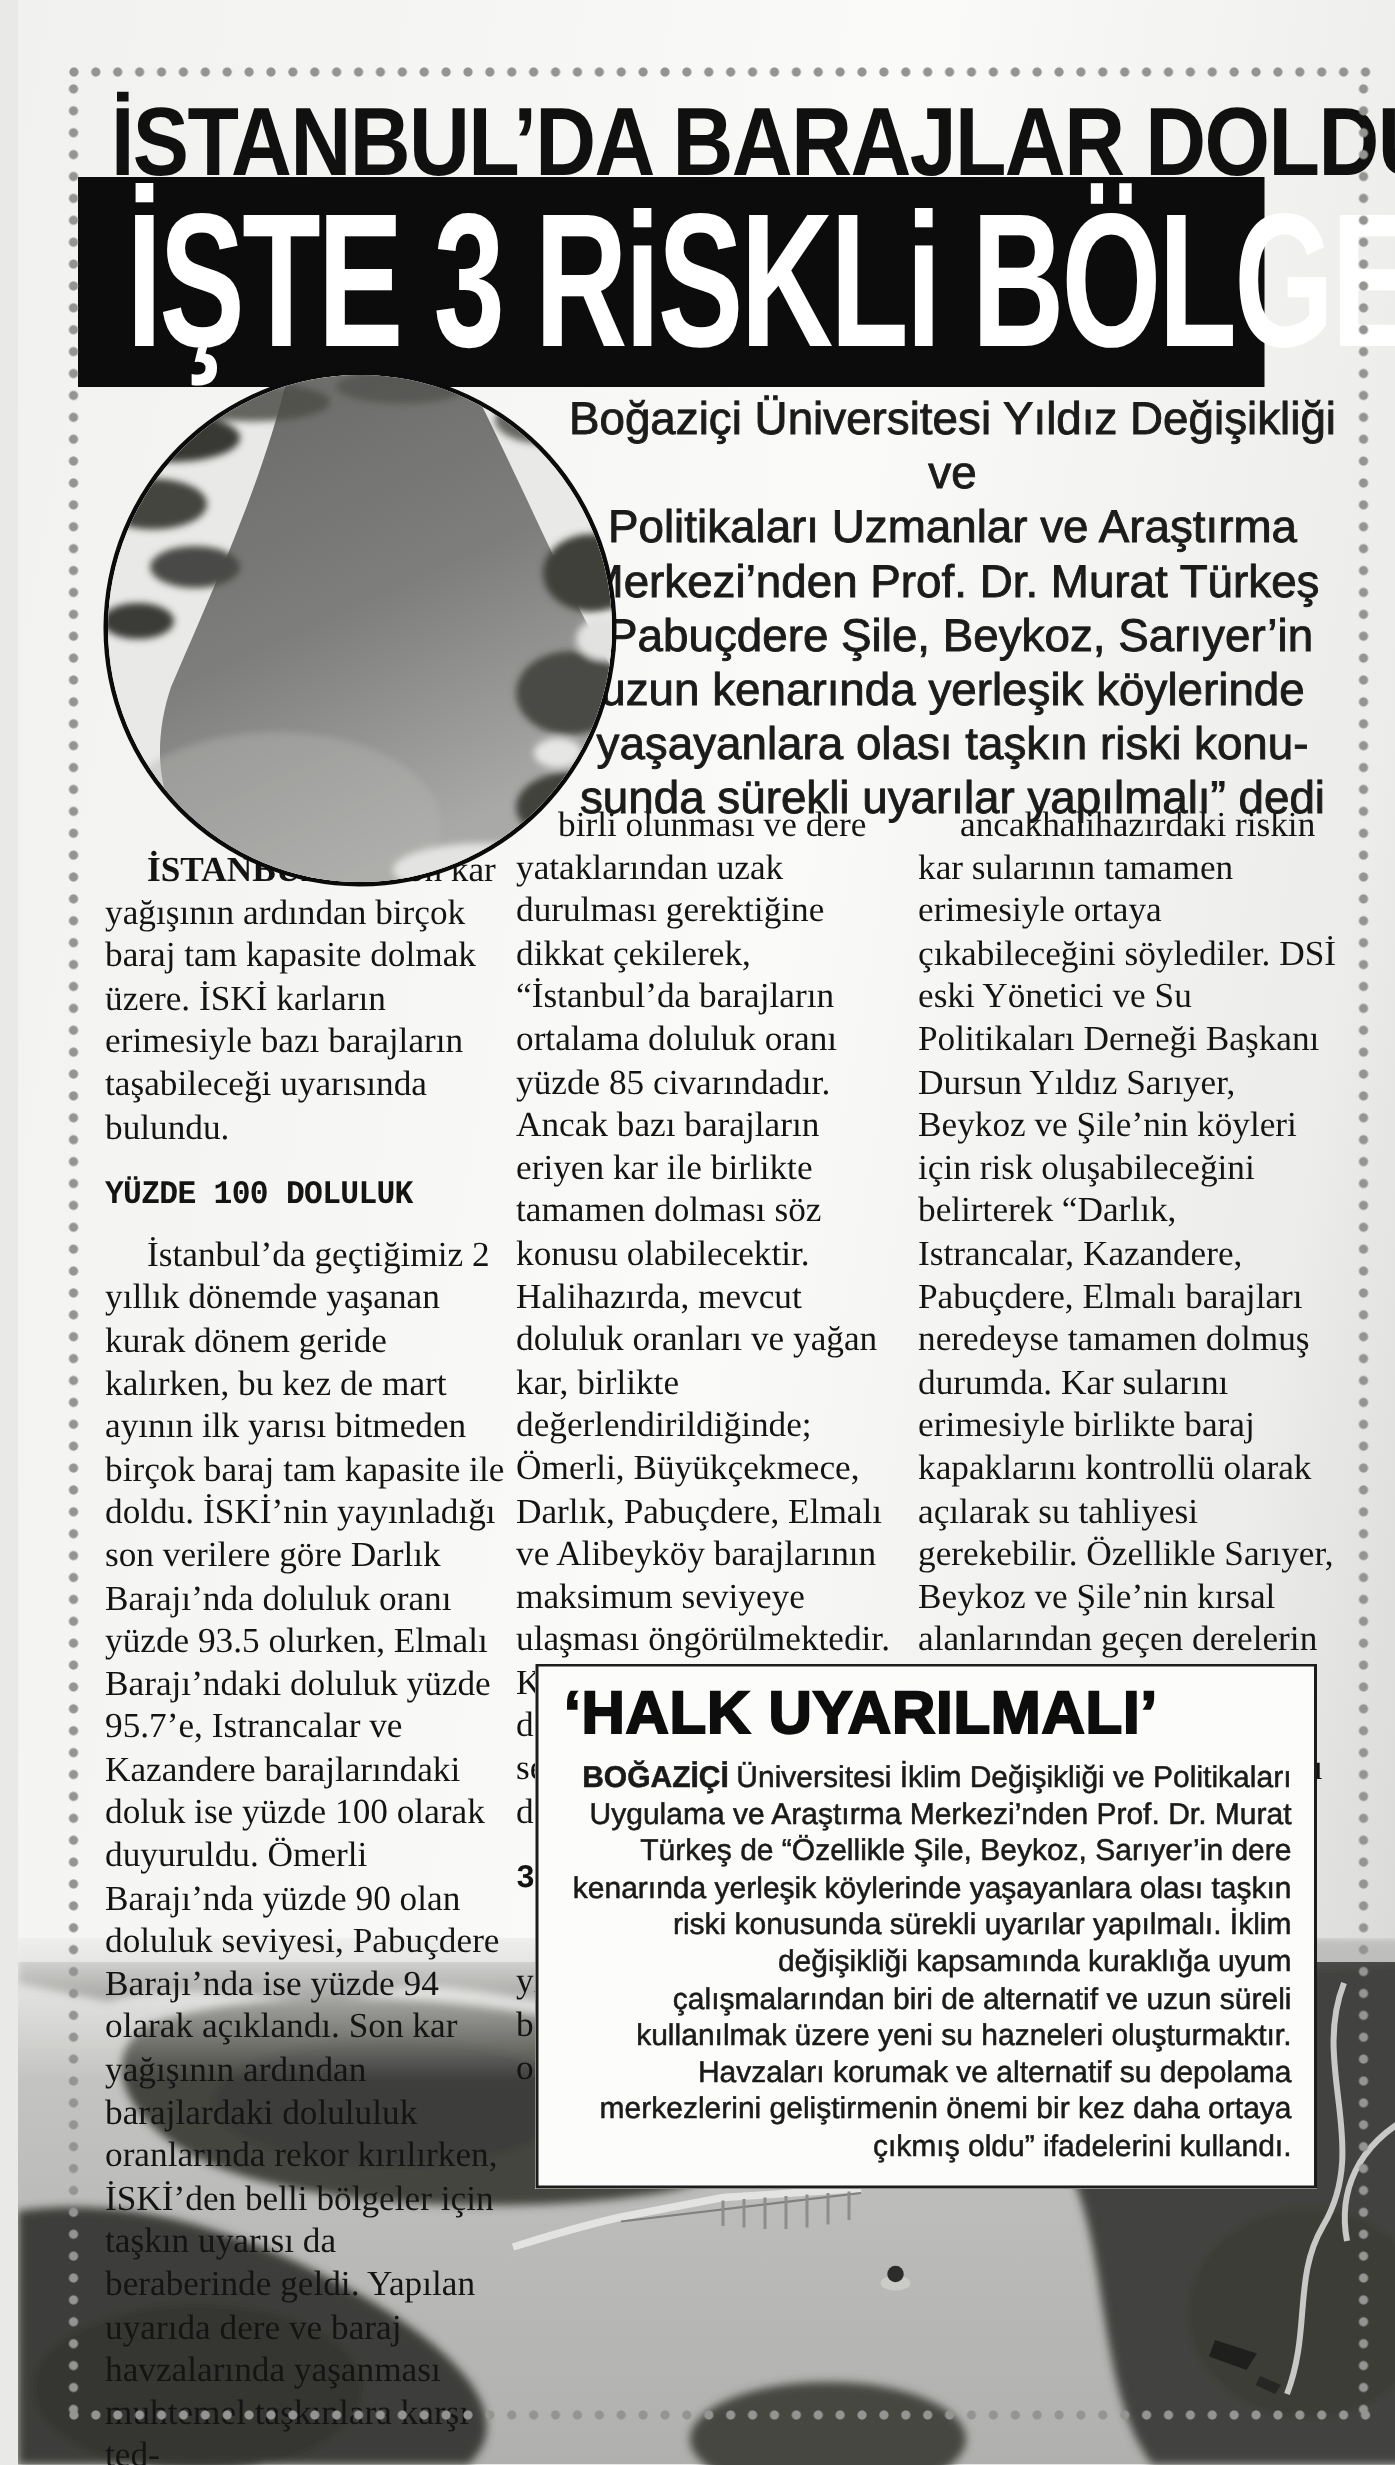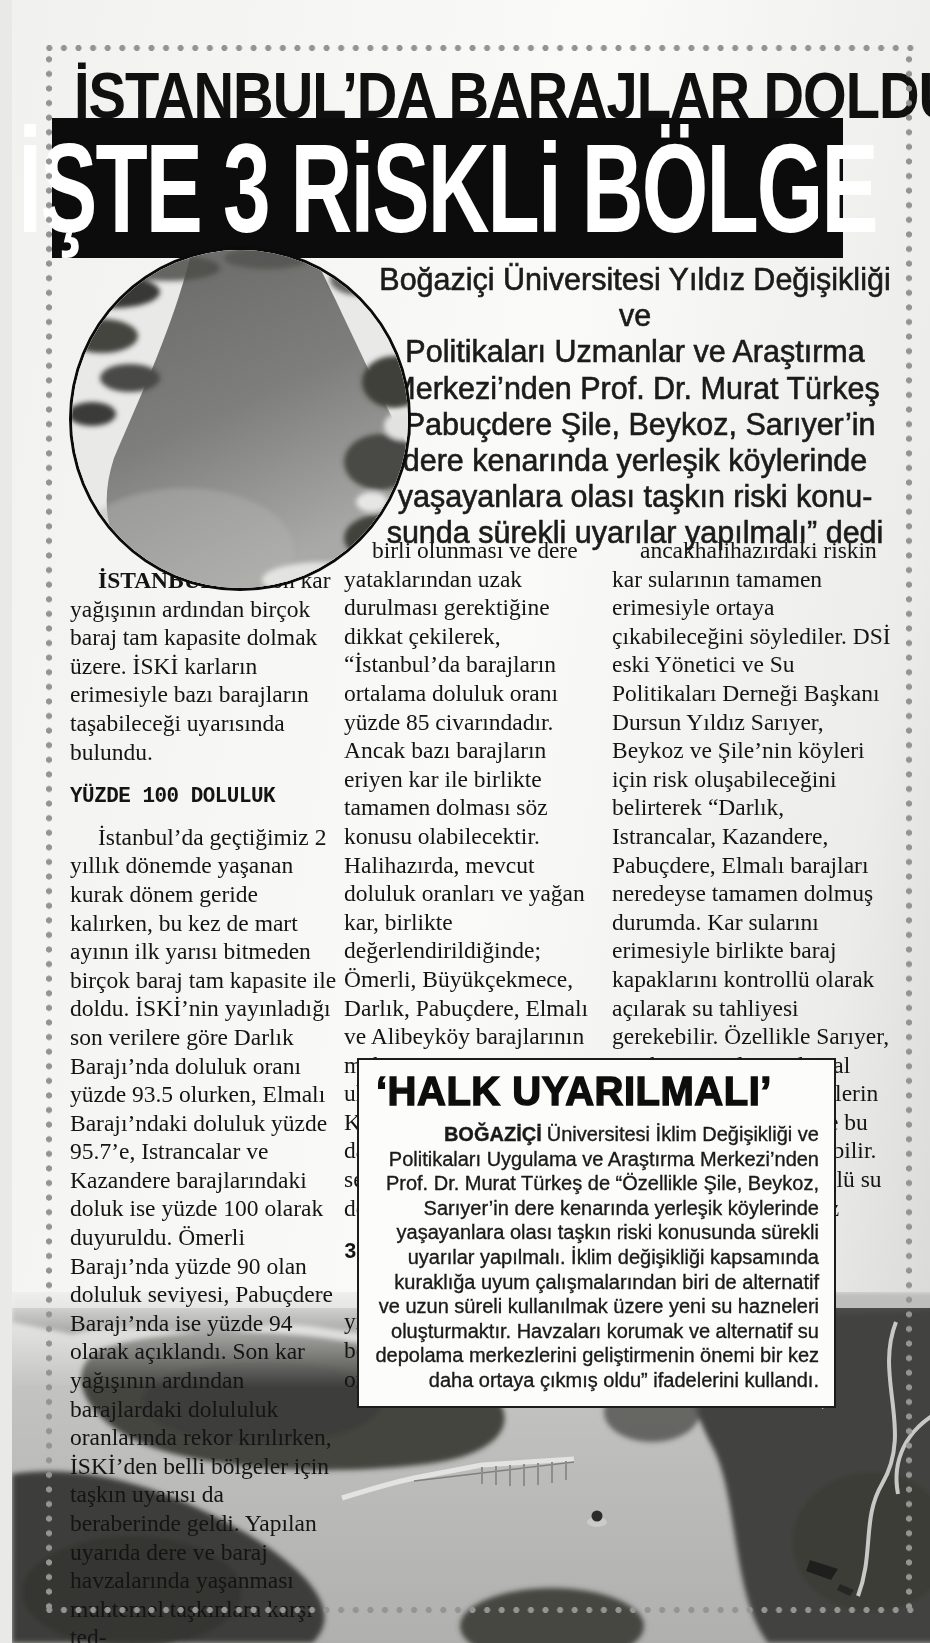--- a/index.html
+++ b/index.html
@@ -19,21 +19,21 @@
   .dots-bottom{left:30px;right:26px;top:1606px;}
   .dots-left{left:33px;top:52px;height:1560px;}
   .dots-right{left:893px;top:52px;height:1560px;}
 
   
   .kicker{position:absolute;left:62px;top:58px;z-index:2;white-space:nowrap;
     font-family:"Liberation Sans","DejaVu Sans",sans-serif;font-weight:bold;
     font-size:54px;letter-spacing:-1px;color:#101010;}
   .kicker>span{display:inline-block;transform:scale(1.04,1.2);transform-origin:left top;}
   .banner{position:absolute;left:40px;top:118px;width:791px;height:140px;z-index:2;
-    background:#0c0c0c;display:flex;align-items:center;justify-content:center;overflow:visible;}
+    background:#0c0c0c;display:flex;align-items:center;justify-content:flex-start;overflow:visible;}
   .banner>span{display:inline-block;white-space:nowrap;color:#ffffff;
     font-family:"Liberation Sans","DejaVu Sans",sans-serif;font-weight:bold;
     font-size:92px;letter-spacing:-2px;transform:scale(0.93,1.38);}
 
   
   .circle-photo{position:absolute;left:57px;top:247px;width:336px;height:338px;z-index:4;
     border-radius:50%;border:3px solid #0b0b0b;overflow:hidden;background:#ececea;}
   .circle-photo svg{display:block;width:100%;height:100%;}
 
   
@@ -47,21 +47,21 @@
   .col p{margin:0;text-indent:28px;}
   .col .lead{font-weight:bold;padding-right:6px;}
   .subhead{font-family:Liberation Mono, monospace;font-weight:bold;
     font-size:22px;letter-spacing:-0.5px;margin:17px 0 11px 0;text-indent:0;white-space:nowrap;}
   .subhead>span{display:inline-block;transform:scaleX(0.95);transform-origin:left;}
   .col1{left:58px;top:566px;width:270px;}
   .col2{left:332px;top:536px;width:258px;}
   .col3{left:600px;top:536px;width:281px;}
 
   
-  .callout{position:absolute;left:345px;top:1058px;width:479px;z-index:5;
+  .callout{position:absolute;left:345px;top:1109px;width:521px;z-index:5;
     background:#fcfcfb;border:2px solid #1c1c1c;box-sizing:border-box;
     padding:9px 15px 13px 15px;
     font-family:"Liberation Sans","DejaVu Sans",sans-serif;}
   .callout-title{font-size:40px;font-weight:bold;letter-spacing:0.5px;color:#0d0d0d;
     -webkit-text-stroke:1.4px #0d0d0d;margin:0 0 8px 2px;}
   .callout-body{font-size:20px;line-height:24.6px;color:#1a1a1a;text-align:right;
     -webkit-text-stroke:0.35px #1a1a1a;}
   .callout-body .lead{font-weight:bold;padding-right:5px;}
 
   
@@ -114,21 +114,21 @@
         <ellipse cx="252" cy="330" rx="62" ry="18" fill="#e3e3e1"></ellipse>
       </g>
     </svg>
   </div>
 
   <div class="hero-quote">
     <div>Boğaziçi Üniversitesi Yıldız Değişikliği ve</div>
     <div>Politikaları Uzmanlar ve Araştırma</div>
     <div>Merkezi’nden Prof. Dr. Murat Türkeş</div>
     <div>“Pabuçdere Şile, Beykoz, Sarıyer’in</div>
-    <div>dere kenarında yerleşik köylerinde</div>
+    <div>uzun kenarında yerleşik köylerinde</div>
     <div>yaşayanlara olası taşkın riski konu-</div>
     <div>sunda sürekli uyarılar yapılmalı” dedi</div>
   </div>
 
   <div class="col col1">
     <p><span class="lead">İSTANBUL’DA</span><span>son kar yağışının ardından birçok baraj tam kapasite dolmak üzere. İSKİ karların erimesiyle bazı barajların taşabileceği uyarısında bulundu.</span></p>
     <div class="subhead"><span>YÜZDE 100 DOLULUK</span></div>
     <p>İstanbul’da geçtiğimiz 2 yıllık dönemde yaşanan kurak dönem geride kalırken, bu kez de mart ayının ilk yarısı bitmeden birçok baraj tam kapasite ile doldu. İSKİ’nin yayınladığı son verilere göre Darlık Barajı’nda doluluk oranı yüzde 93.5 olurken, Elmalı Barajı’ndaki doluluk yüzde 95.7’e, Istrancalar ve Kazandere barajlarındaki doluk ise yüzde 100 olarak duyuruldu. Ömerli Barajı’nda yüzde 90 olan doluluk seviyesi, Pabuçdere Barajı’nda ise yüzde 94 olarak açıklandı. Son kar yağışının ardından barajlardaki dolululuk oranlarında rekor kırılırken, İSKİ’den belli bölgeler için taşkın uyarısı da beraberinde geldi. Yapılan uyarıda dere ve baraj havzalarında yaşanması muhtemel taşkınlara karşı ted-</p>
   </div>
 

